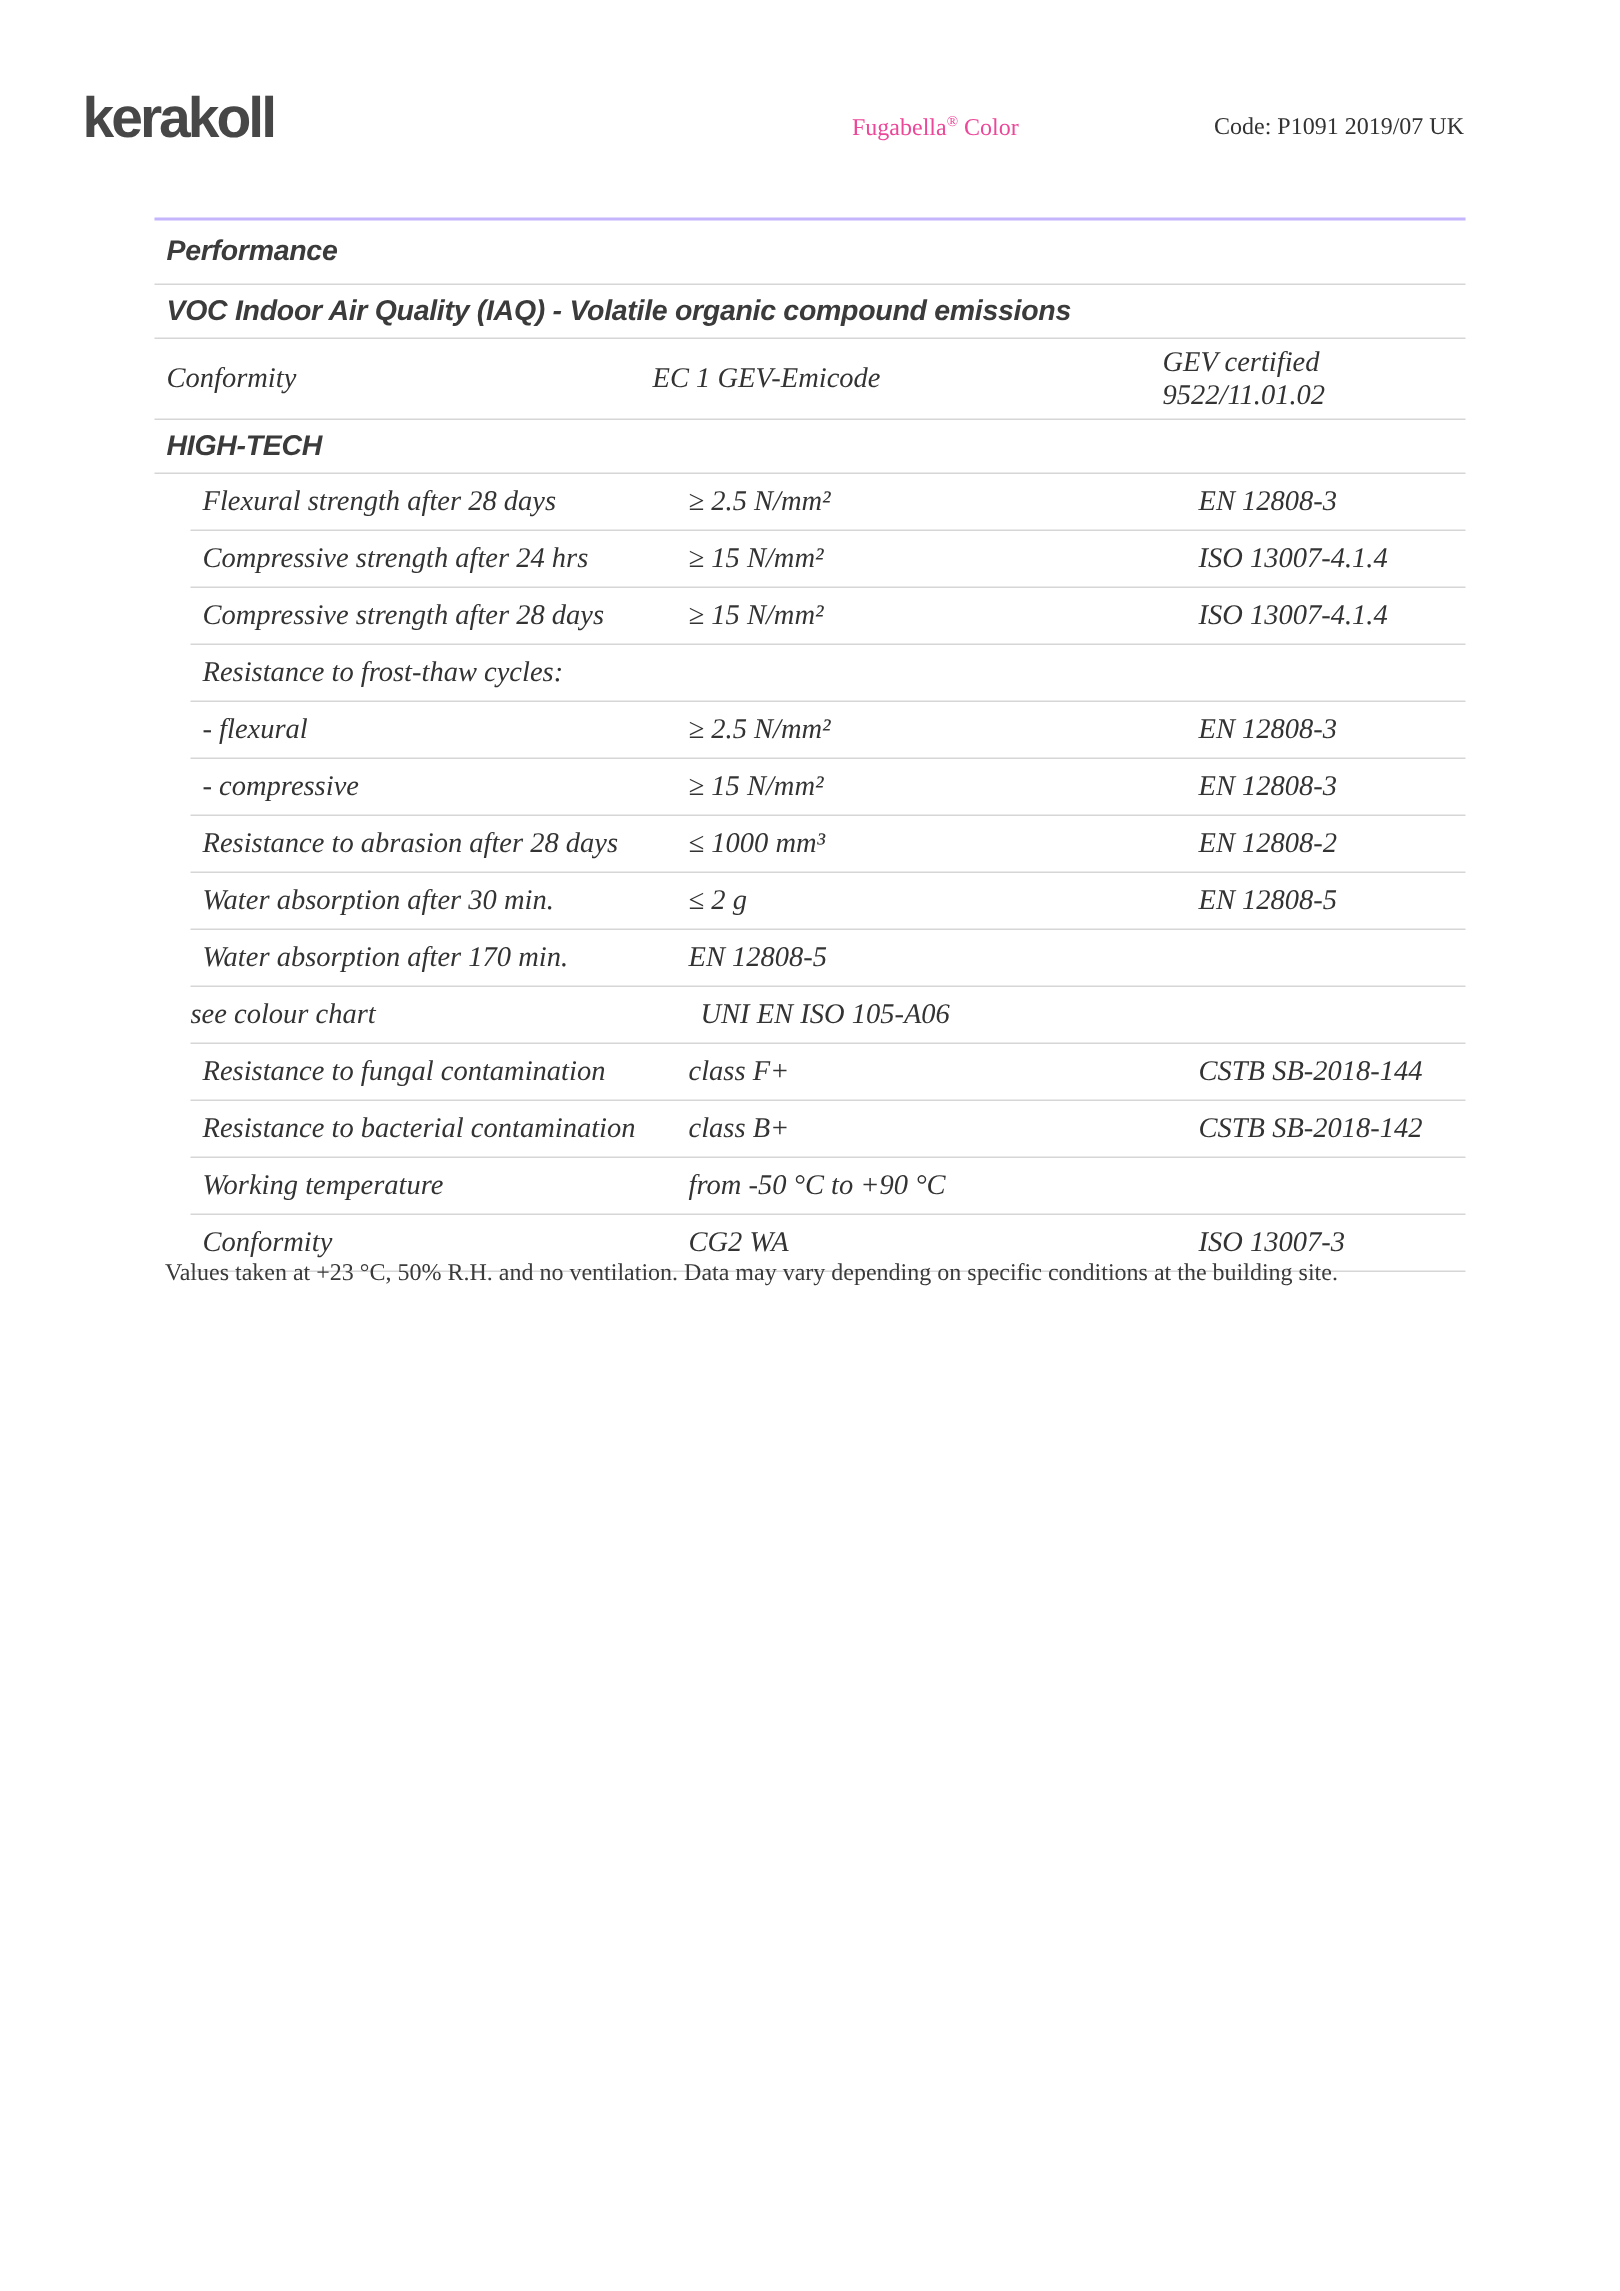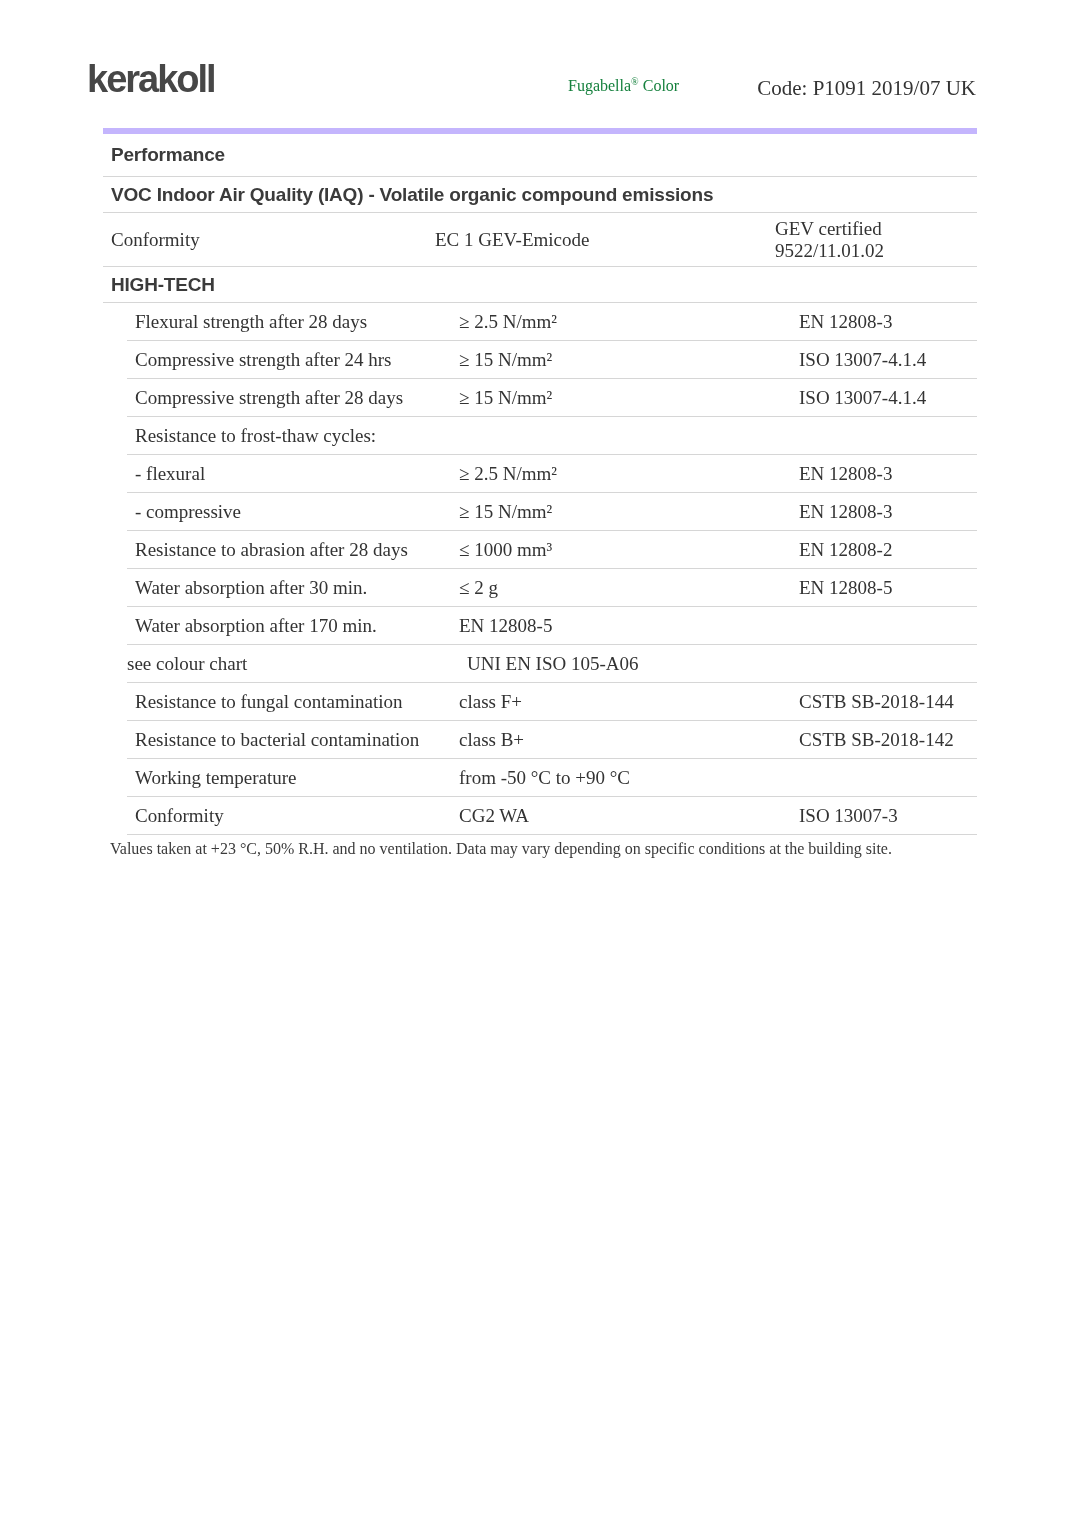--- a/index.html
+++ b/index.html
@@ -11,36 +11,36 @@
     overflow: hidden;
   }
   .page { position: absolute; inset: 0; background: #ffffff; }
 
   
   .logo {
     position: absolute; left: 55px; top: 58px;
     font-family: "Liberation Sans", "DejaVu Sans", sans-serif;
     font-weight: bold; font-size: 38px; letter-spacing: -2px;
     color: #474747;
-    margin-left: 32px;
   }
   .product-name {
     position: absolute; left: 568px; top: 76px;
-    font-size: 16px; color: #15803d;
+    font-size: 16px; color: #ec4899;
   }
   .product-name sup { font-size: 10px; }
   .doc-code {
     position: absolute; right: 104px; top: 76px;
-    font-size: 21px; color: #333333;
+    font-size: 16px; color: #333333;
   }
 
   
   .tbl {
-    position: absolute; left: 103px; top: 128px; width: 874px;
-    border-top: 6px solid #c4b5fd;
+    position: absolute; left: 103px; top: 145px; width: 874px;
+    border-top: 2px solid #c4b5fd;
+    font-style: italic;
   }
   .row {
     display: flex; align-items: center;
     border-bottom: 1px solid #d6d6d6;
     box-sizing: border-box;
   }
   .row-h1 { height: 43px; }
   .row-h2 { height: 36px; }
   .row-tall { height: 54px; }
   .row-group { height: 36px; }

